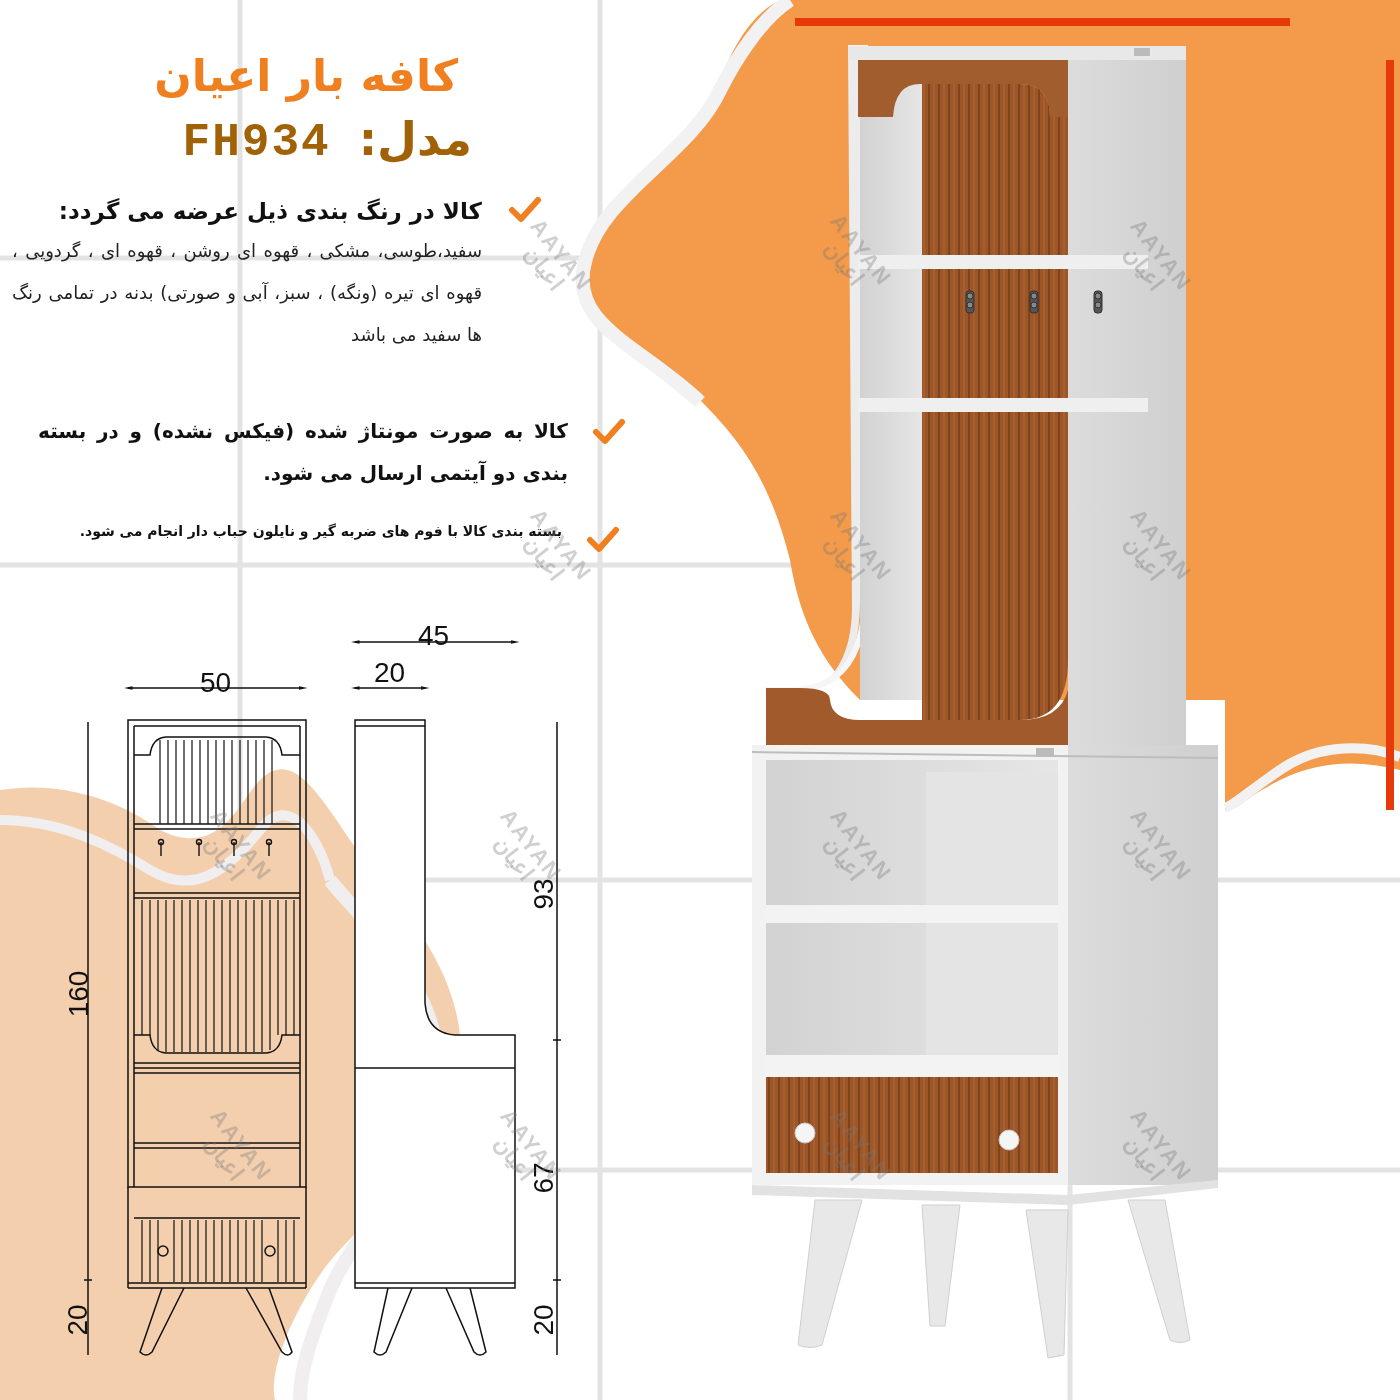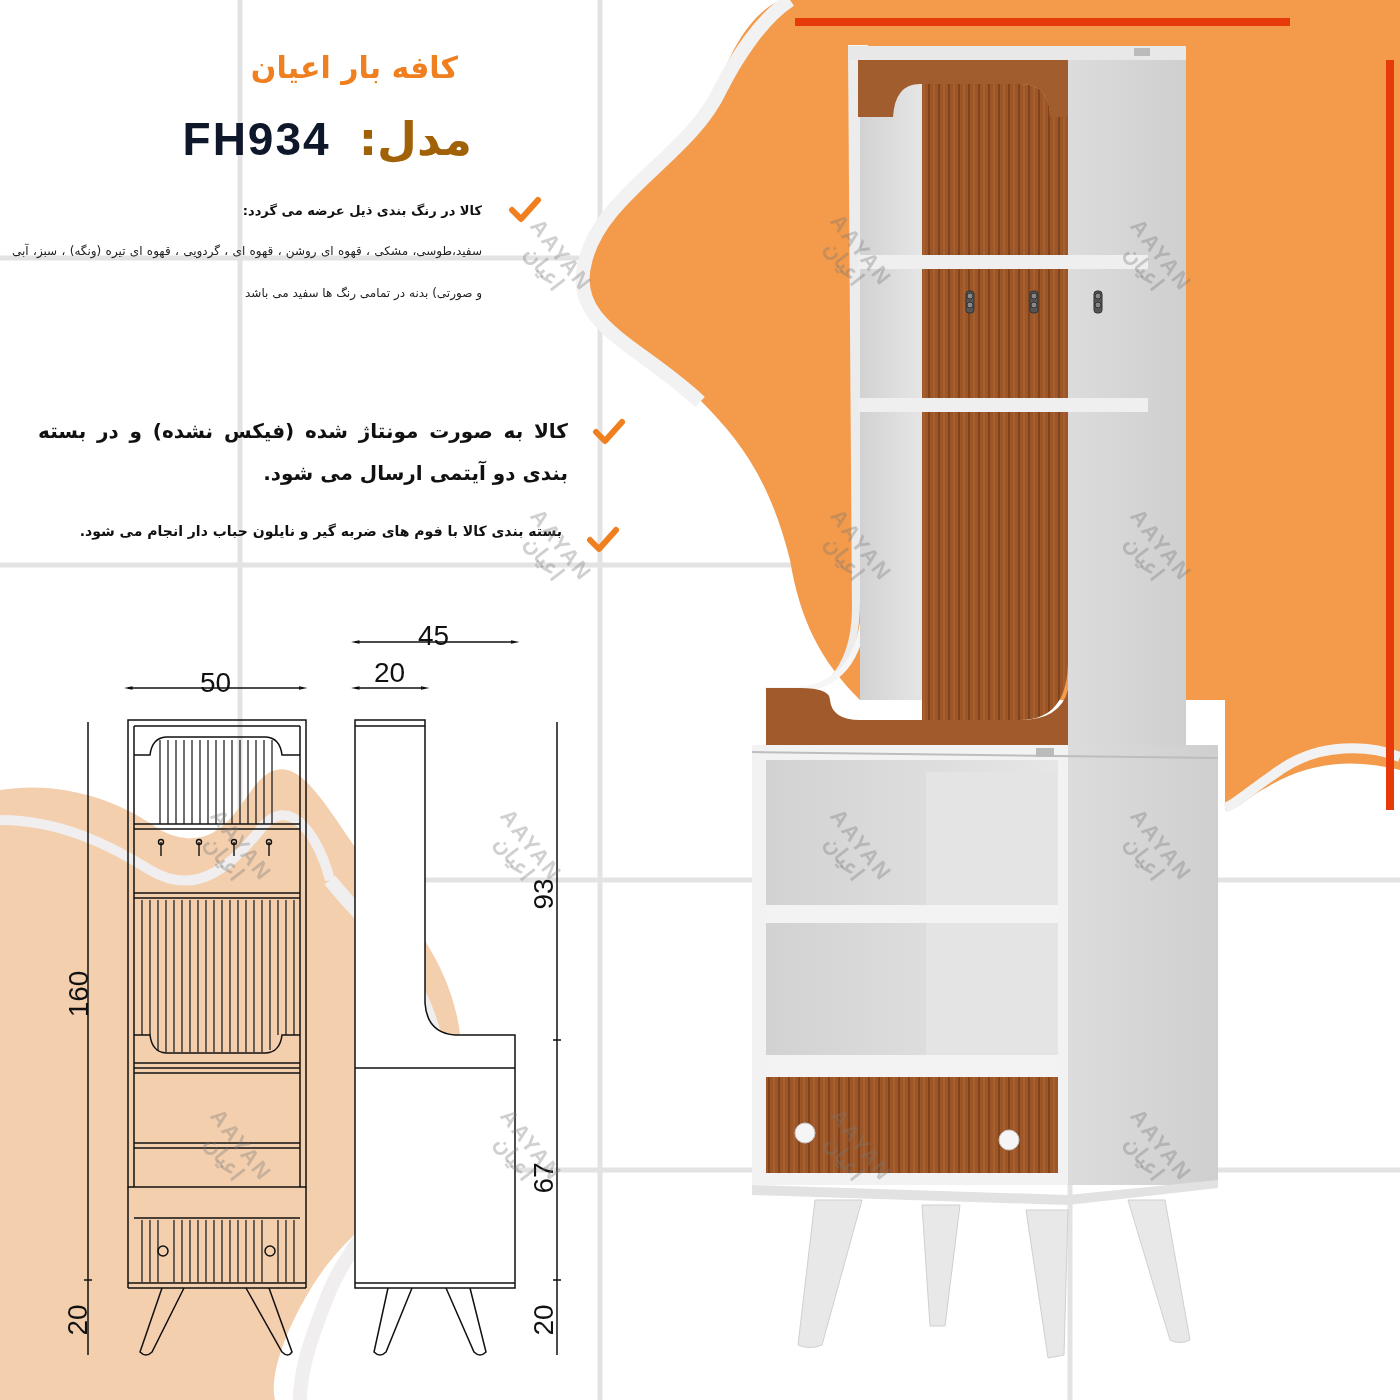--- a/index.html
+++ b/index.html
@@ -1,27 +1,27 @@
 <!DOCTYPE html>
 <html><head>
 <meta charset="utf-8">
 <style>
   html, body { margin:0; padding:0; }
   body { width:1400px; height:1400px; position:relative; overflow:hidden; background:#ffffff; font-family:"DejaVu Sans", sans-serif; }
   .abs { position:absolute; }
   .bg-svg { position:absolute; left:0; top:0; width:1400px; height:1400px; }
   .title { position:absolute; right:940px; text-align:right; color:#f07f1f; font-weight:bold; direction:rtl; font-family:"DejaVu Sans", sans-serif; white-space:nowrap; }
-  .title-1 { top:50px; font-size:30px; right:942px; }
+  .title-1 { top:50px; font-size:44px; right:942px; }
   .title-2 { top:112px; font-size:46px; right:928px; display:flex; gap:28px; align-items:baseline; direction:rtl; }
   .model-label { color:#a16207; }
-  .model-code { color:#0f172a; direction:ltr; letter-spacing:2px; font-family:Liberation Sans, sans-serif; }
+  .model-code { color:#a16207; direction:ltr; letter-spacing:2px; font-family:Liberation Mono, monospace; }
   .bullet { position:absolute; direction:rtl; text-align:justify; color:#111; font-family:"DejaVu Sans", sans-serif; }
   .bullet .check { position:absolute; width:34px; height:34px; }
-  .bullet-head { font-weight:bold; font-size:13px; line-height:38px; }
-  .bullet-body { font-size:12px; line-height:42px; color:#222; }
+  .bullet-head { font-weight:bold; font-size:23px; line-height:38px; }
+  .bullet-body { font-size:18px; line-height:42px; color:#222; }
   .b1 { right:918px; top:192px; width:470px; }
   .b1 .check { right:-60px; top:2px; }
   .b2 { right:832px; top:410px; width:530px; }
   .b2 .check { right:-58px; top:6px; }
   .b3 { right:838px; top:518px; width:530px; }
   .b3 .check { right:-58px; top:6px; }
   .dim-label { position:absolute; font-family:"Liberation Sans", sans-serif; font-size:28px; color:#111; }
   .dim-v { transform:rotate(-90deg); transform-origin:center center; }
   .watermark { position:absolute; color:rgba(120,120,120,0.35); font-family:"Liberation Sans", sans-serif; font-size:22px; font-weight:bold; transform:rotate(52deg); letter-spacing:2px; line-height:22px; text-align:center; pointer-events:none; }
 </style>

